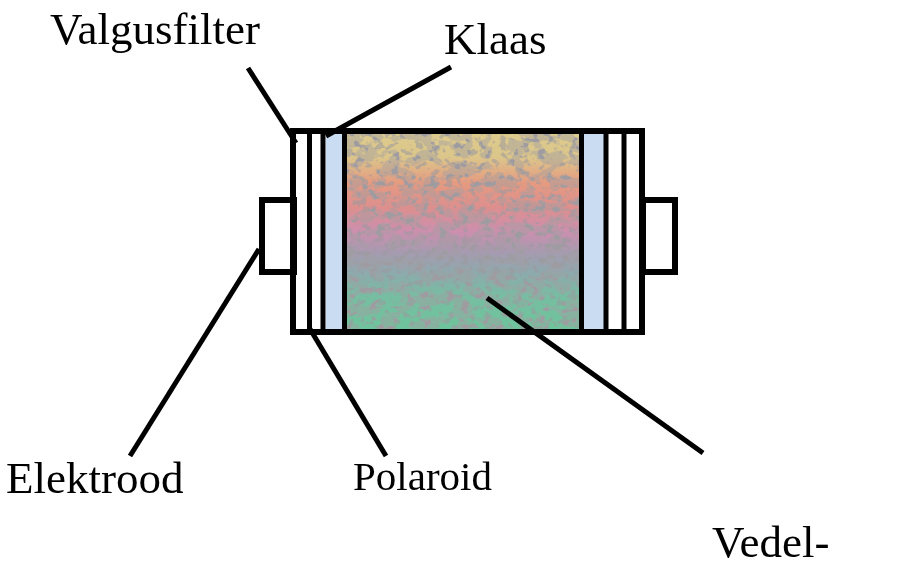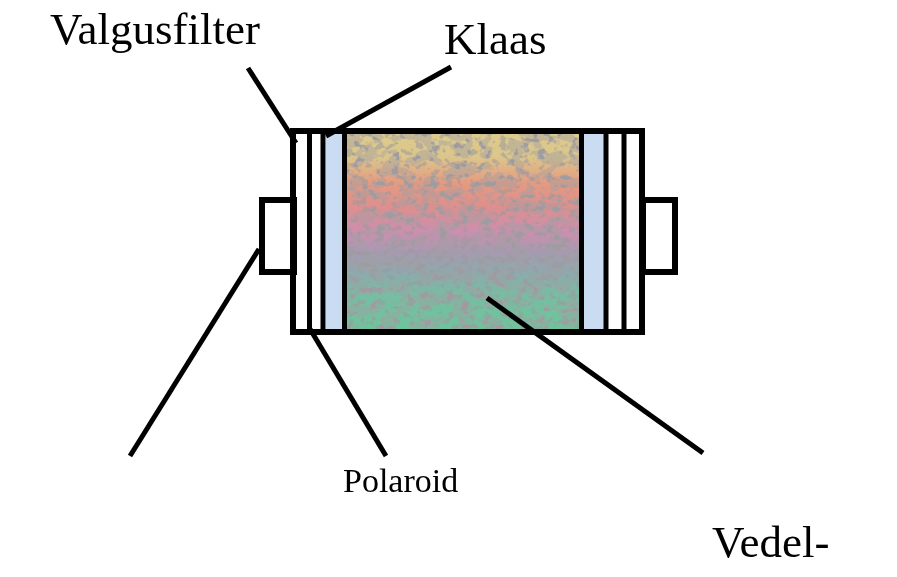--- a/index.html
+++ b/index.html
@@ -19,21 +19,21 @@
     color:#000000;
     font-family:"Liberation Serif","DejaVu Serif",serif;
     font-weight:400;
     white-space:pre;
     line-height:1.04;
     letter-spacing:0px;
   }
   #label-valgusfilter{left:50px;  top:6px;   font-size:45px;}
   #label-klaas{       left:444px; top:6px;   font-size:45px;margin-top:10px;}
   #label-elektrood{   left:6px;   top:455px; font-size:45px;}
-  #label-polaroid{    left:343px; top:455px; font-size:34px;margin-top:8px;}
+  #label-polaroid{    left:353px; top:455px; font-size:41px;}
   #label-vedelkristall{left:712px;top:424px; font-size:45px; line-height:1.06;}
   #label-vedelkristall .ln{display:block;}
 </style>
 </head>
 <body>
 
 <div id="stage">
 
   <svg id="diagram" viewBox="0 0 897 577">
     <defs>
@@ -108,20 +108,21 @@
       <line x1="130" y1="456" x2="259" y2="249"></line>
       <line x1="386" y1="456" x2="310" y2="329"></line>
       <line x1="703" y1="453" x2="487" y2="298"></line>
     </g>
   </svg>
 
   <div class="label" id="label-valgusfilter">Valgusfilter</div>
 
   <div class="label" id="label-klaas">Klaas</div>
 
+  <div class="label" id="label-elektrood">Elektrood</div>
 
   <div class="label" id="label-polaroid">Polaroid</div>
 
   <div class="label" id="label-vedelkristall">
     <span class="ln">Vedel-</span>
     
   </div>
 
 </div>
 

